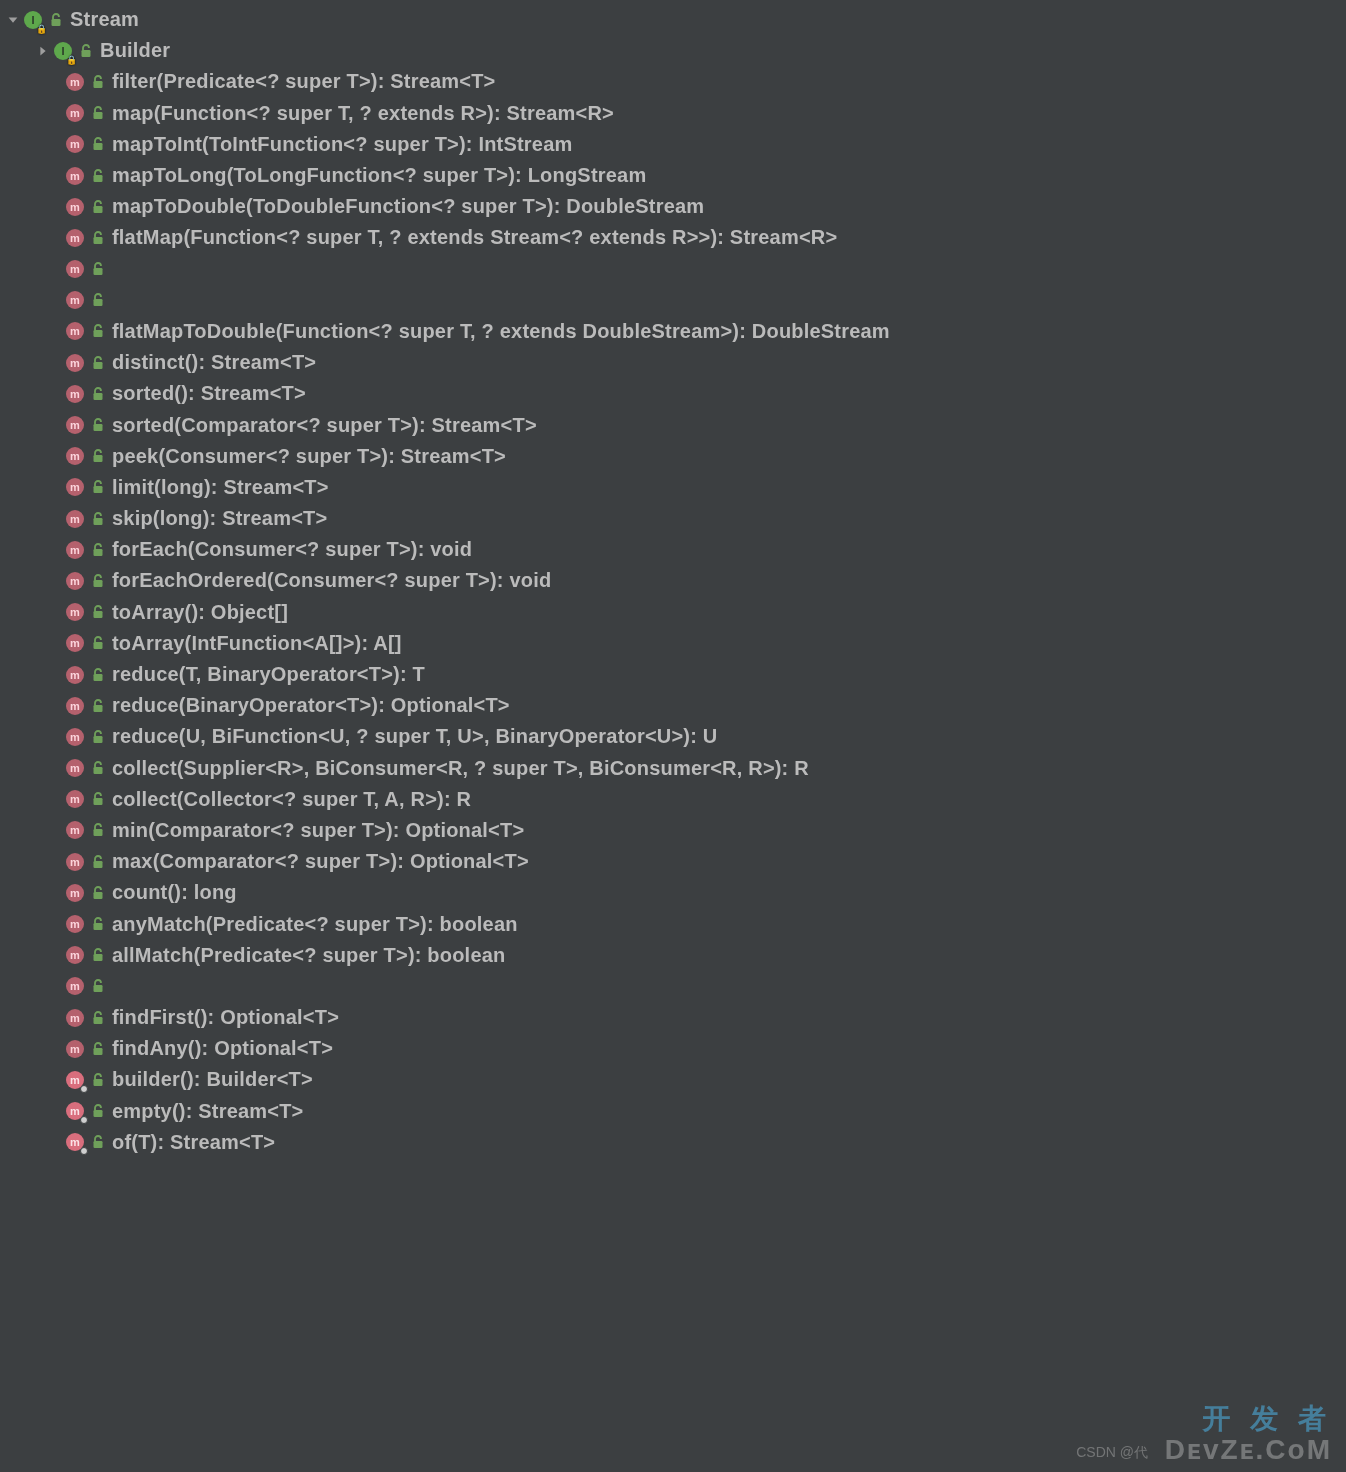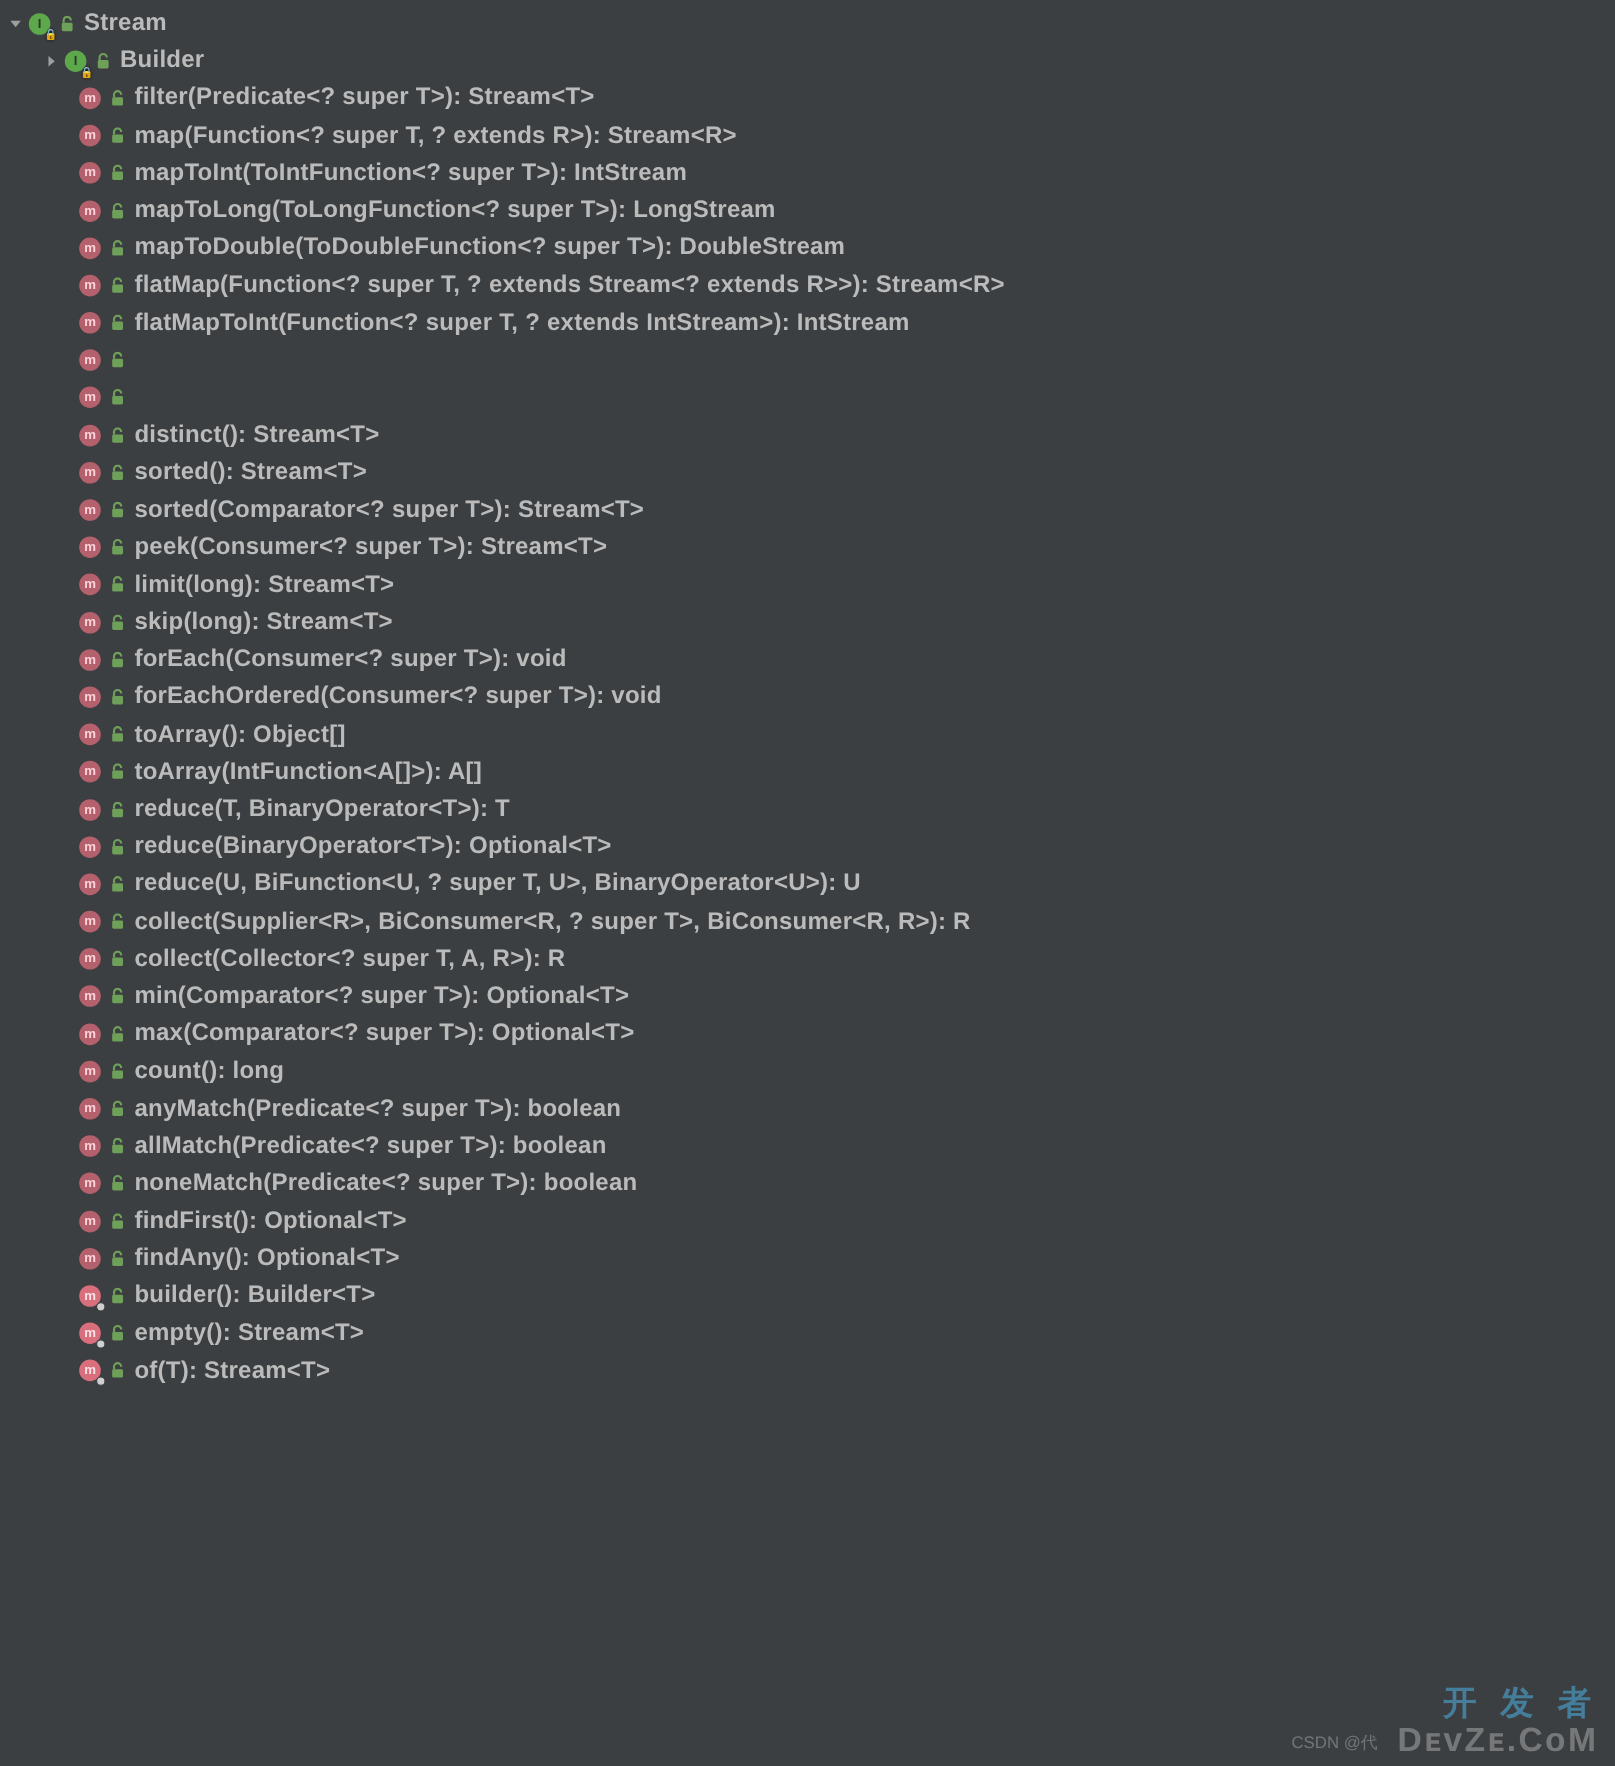--- a/index.html
+++ b/index.html
@@ -248,43 +248,43 @@
       <div class="row indent-2">
         <span class="icon-slot">
           <span class="circle method">m</span>
         </span>
         <span class="lock-slot">
           <svg class="lock-ico" viewBox="0 0 12 14">
             <path class="shackle" d="M3 6 V4 a3 3 0 0 1 6 0"></path>
             <rect class="body" x="1.5" y="6" width="9" height="7" rx="1.2"></rect>
           </svg>
         </span>
-        <span class="label">flatMapToInt(Function&lt;? super T, ? extends IntStream&gt;): IntStream</span>
-      </div>
-      <div class="row indent-2">
-        <span class="icon-slot">
-          <span class="circle method">m</span>
-        </span>
-        <span class="lock-slot">
-          <svg class="lock-ico" viewBox="0 0 12 14">
-            <path class="shackle" d="M3 6 V4 a3 3 0 0 1 6 0"></path>
-            <rect class="body" x="1.5" y="6" width="9" height="7" rx="1.2"></rect>
-          </svg>
-        </span>
-      </div>
-      <div class="row indent-2">
-        <span class="icon-slot">
-          <span class="circle method">m</span>
-        </span>
-        <span class="lock-slot">
-          <svg class="lock-ico" viewBox="0 0 12 14">
-            <path class="shackle" d="M3 6 V4 a3 3 0 0 1 6 0"></path>
-            <rect class="body" x="1.5" y="6" width="9" height="7" rx="1.2"></rect>
-          </svg>
-        </span>
+      </div>
+      <div class="row indent-2">
+        <span class="icon-slot">
+          <span class="circle method">m</span>
+        </span>
+        <span class="lock-slot">
+          <svg class="lock-ico" viewBox="0 0 12 14">
+            <path class="shackle" d="M3 6 V4 a3 3 0 0 1 6 0"></path>
+            <rect class="body" x="1.5" y="6" width="9" height="7" rx="1.2"></rect>
+          </svg>
+        </span>
+      </div>
+      <div class="row indent-2">
+        <span class="icon-slot">
+          <span class="circle method">m</span>
+        </span>
+        <span class="lock-slot">
+          <svg class="lock-ico" viewBox="0 0 12 14">
+            <path class="shackle" d="M3 6 V4 a3 3 0 0 1 6 0"></path>
+            <rect class="body" x="1.5" y="6" width="9" height="7" rx="1.2"></rect>
+          </svg>
+        </span>
+        <span class="label">flatMapToDouble(Function&lt;? super T, ? extends DoubleStream&gt;): DoubleStream</span>
       </div>
       <div class="row indent-2">
         <span class="icon-slot">
           <span class="circle method">m</span>
         </span>
         <span class="lock-slot">
           <svg class="lock-ico" viewBox="0 0 12 14">
             <path class="shackle" d="M3 6 V4 a3 3 0 0 1 6 0"></path>
             <rect class="body" x="1.5" y="6" width="9" height="7" rx="1.2"></rect>
           </svg>
@@ -522,21 +522,20 @@
       <div class="row indent-2">
         <span class="icon-slot">
           <span class="circle method">m</span>
         </span>
         <span class="lock-slot">
           <svg class="lock-ico" viewBox="0 0 12 14">
             <path class="shackle" d="M3 6 V4 a3 3 0 0 1 6 0"></path>
             <rect class="body" x="1.5" y="6" width="9" height="7" rx="1.2"></rect>
           </svg>
         </span>
-        <span class="label">noneMatch(Predicate&lt;? super T&gt;): boolean</span>
       </div>
       <div class="row indent-2">
         <span class="icon-slot">
           <span class="circle method">m</span>
         </span>
         <span class="lock-slot">
           <svg class="lock-ico" viewBox="0 0 12 14">
             <path class="shackle" d="M3 6 V4 a3 3 0 0 1 6 0"></path>
             <rect class="body" x="1.5" y="6" width="9" height="7" rx="1.2"></rect>
           </svg>

